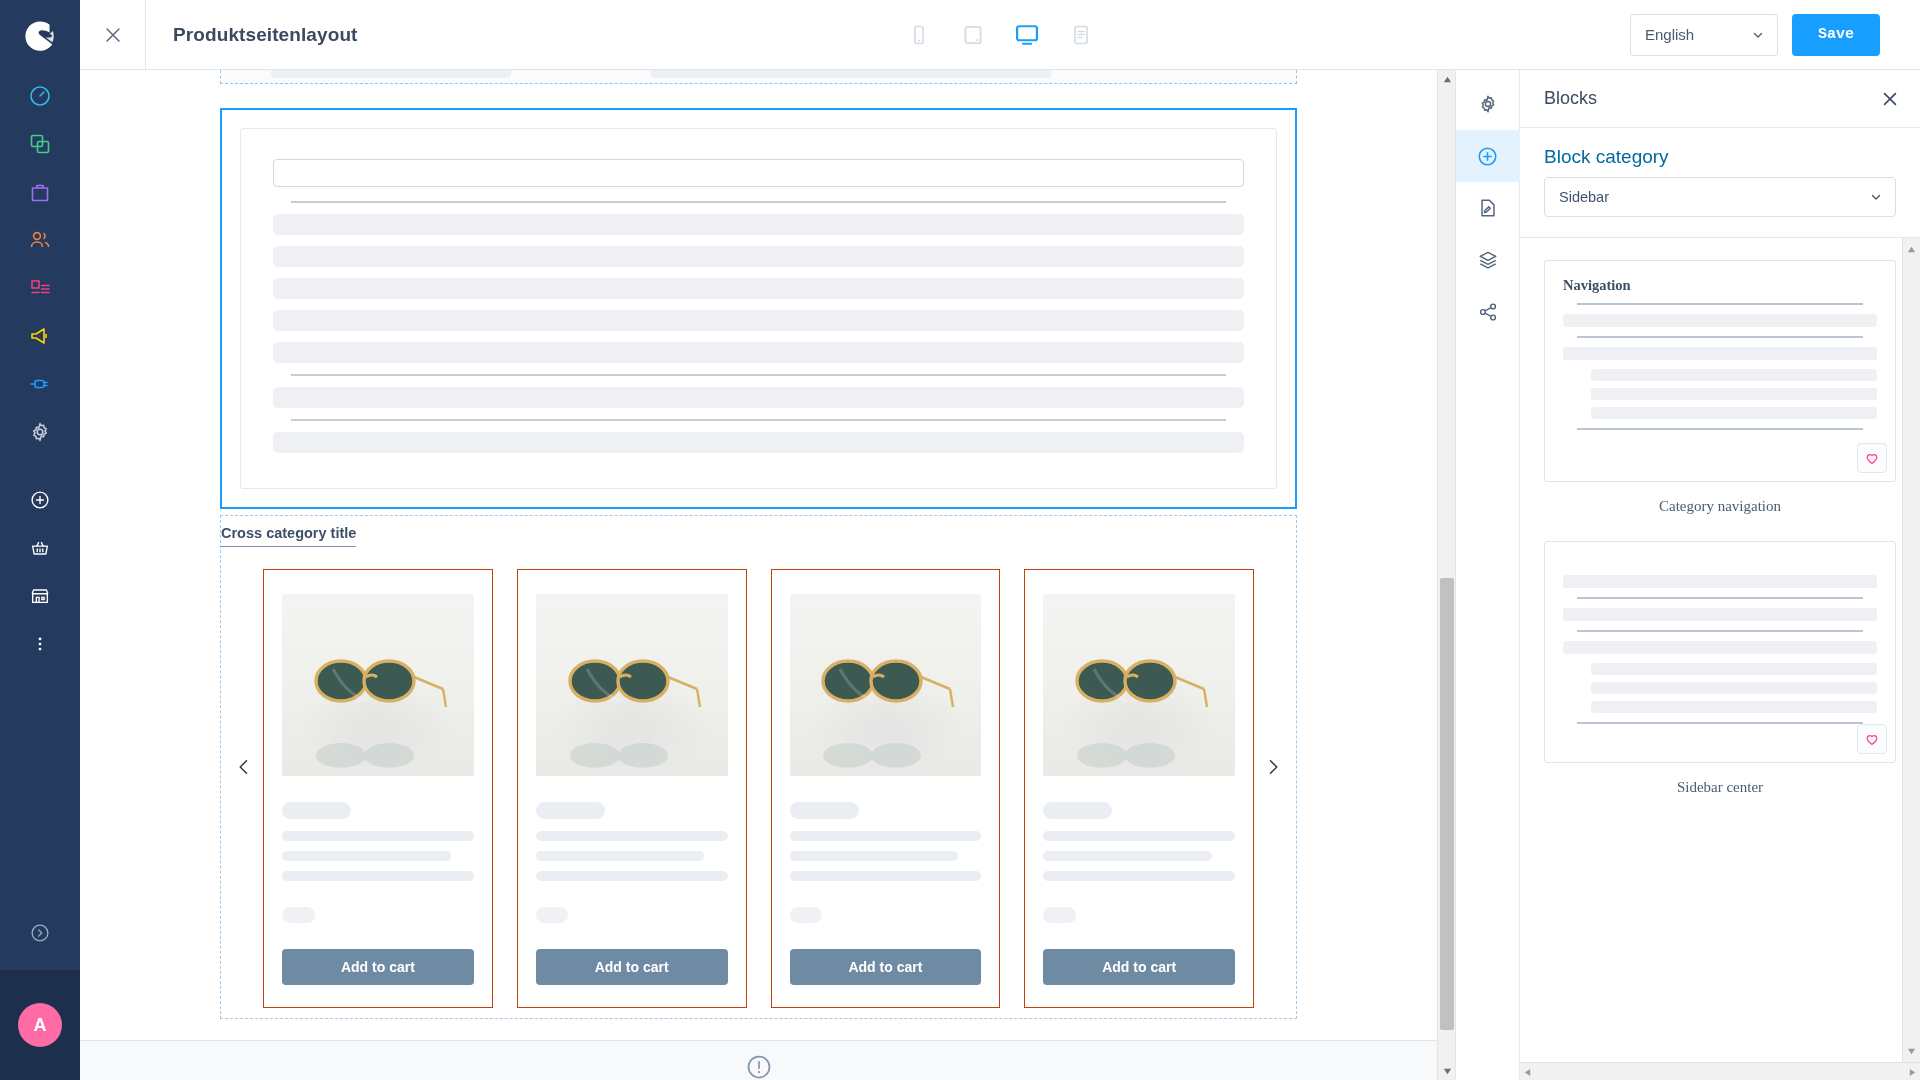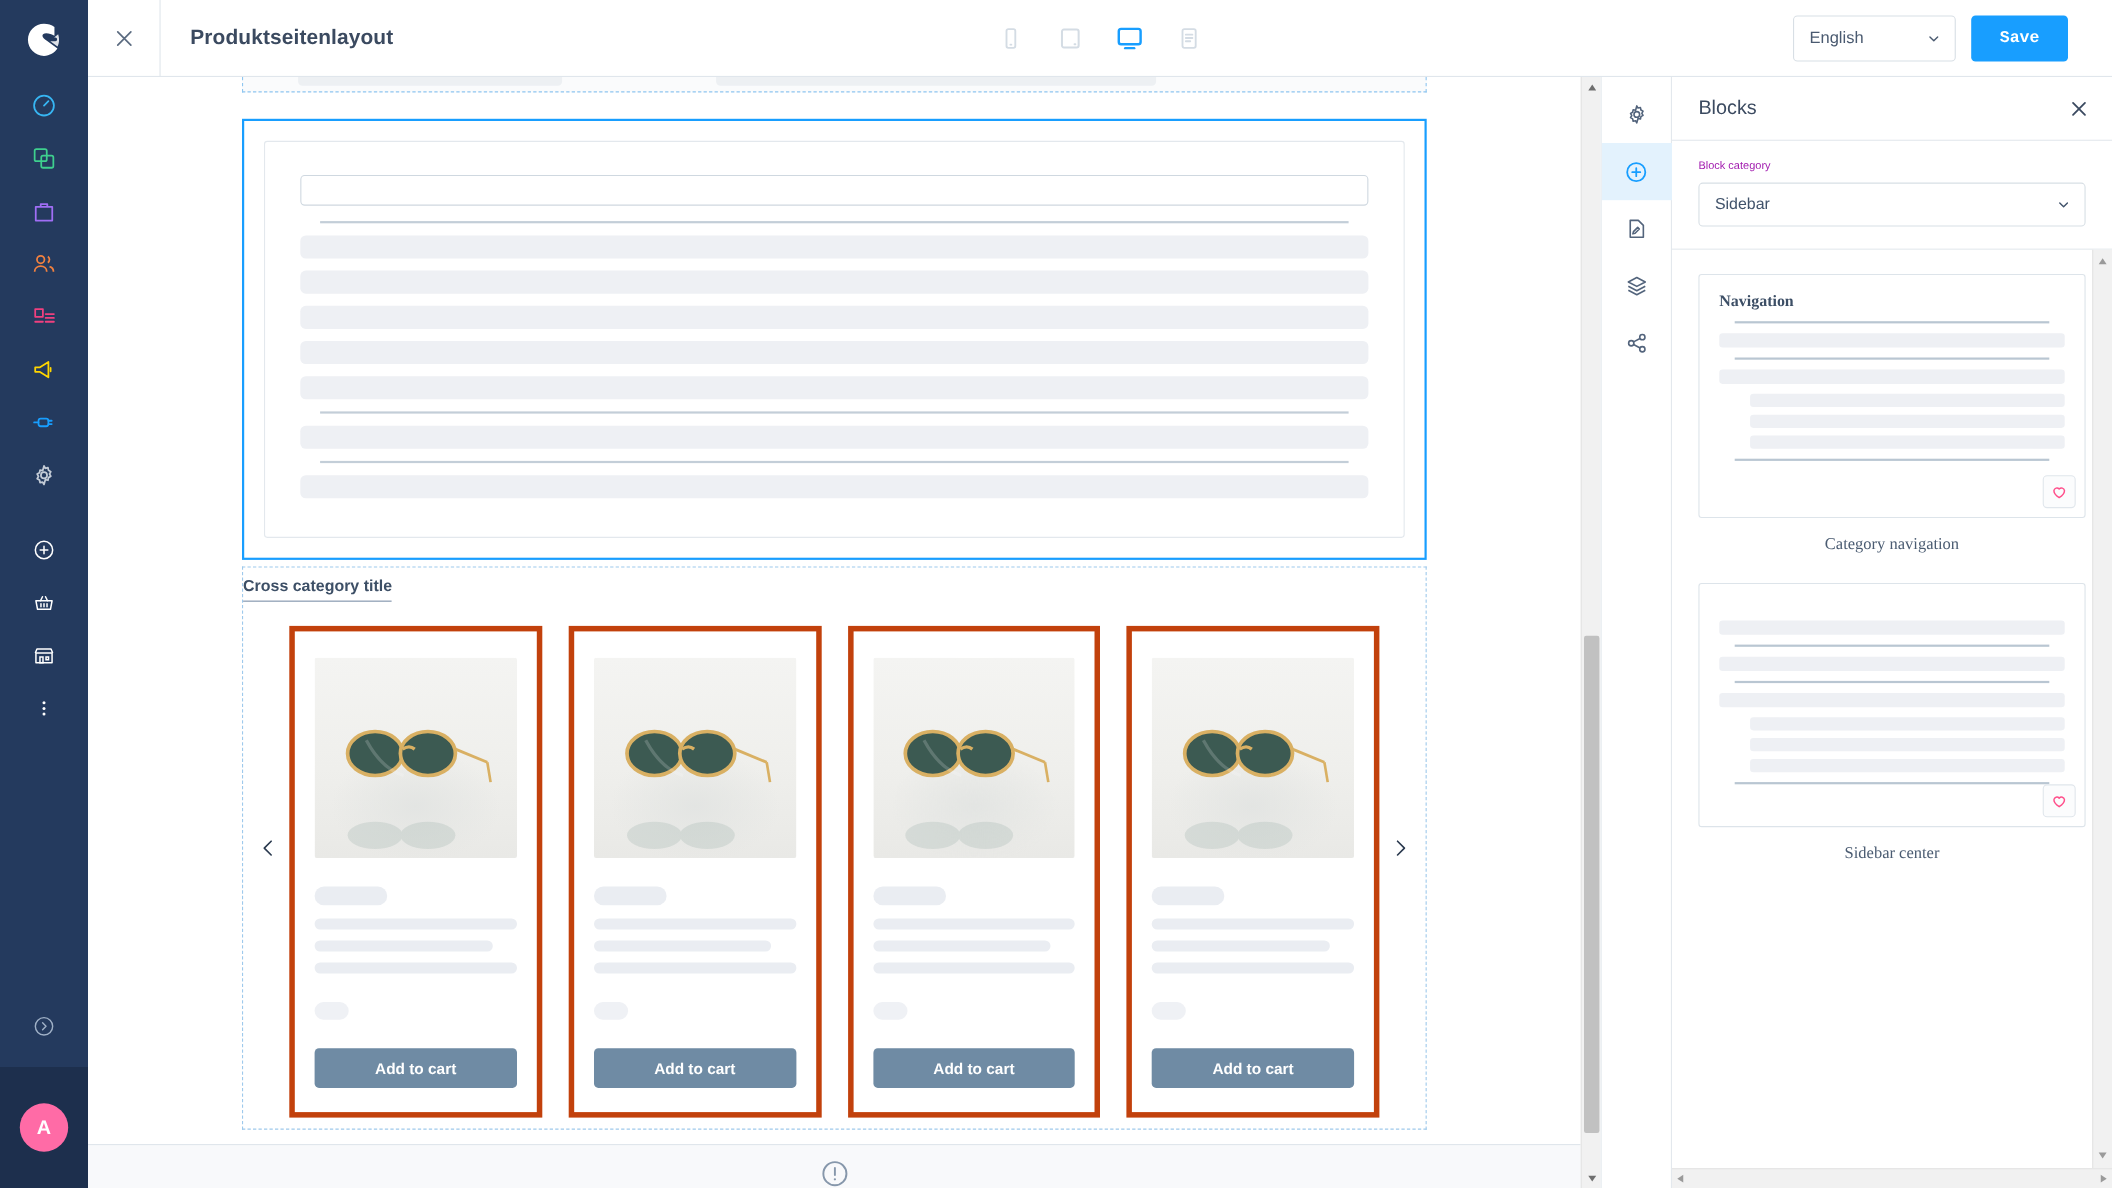--- a/index.html
+++ b/index.html
@@ -140,21 +140,21 @@
     display: inline-block;
     border-bottom: 1px solid #7d90a8;
     padding-bottom: 5px; margin-left: 0;
   }
   .cs-row {
     display: flex; gap: 24px; margin-top: 22px;
     padding: 0 42px; align-items: stretch;
   }
   .prod-card {
     flex: 1 1 0; min-width: 0;
-    border: 5px solid #c2410c; background: #fff;
+    border: 1px solid #c2410c; background: #fff;
     padding: 24px 18px 22px 18px;
     display: flex; flex-direction: column;
   }
   .prod-img {
     width: 100%; height: 182px; border-radius: 2px;
     background:
       radial-gradient(ellipse 60% 40% at 50% 74%, rgba(226,228,226,.9) 0%, rgba(245,245,243,0) 70%),
       linear-gradient(180deg, #f4f4f2 0%, #efefec 55%, #e9e9e6 100%);
     position: relative; overflow: hidden;
     align-self: center;
@@ -226,21 +226,21 @@
     background: #fff; display: flex; flex-direction: column;
     position: relative;
   }
   .bp-head {
     height: 58px; flex: 0 0 58px; display: flex; align-items: center;
     padding: 0 20px 0 24px; border-bottom: 1px solid #e3e8ed;
   }
   .bp-title { font-size: 18px; font-weight: 400; color: #3b4a60; }
   .bp-close { margin-left: auto; cursor: pointer; display:flex; }
   .bp-filter { padding: 18px 24px 20px 24px; border-bottom: 1px solid #e3e8ed; }
-  .bp-label { font-size: 10px; color: #a21caf; margin-bottom: 9px; }
+  .bp-label { font-size: 19px; color: #0369a1; margin-bottom: 9px; }
   .bp-select {
     height: 40px; border: 1px solid #d8dfe5; border-radius: 4px;
     display: flex; align-items: center; justify-content: space-between;
     padding: 0 12px 0 14px; font-size: 14.5px; color: #41536b; cursor: pointer;
   }
   .bp-scroll {
     flex: 1; overflow: hidden; position: relative;
     padding: 22px 24px 0 24px;
   }
   .bp-card {

